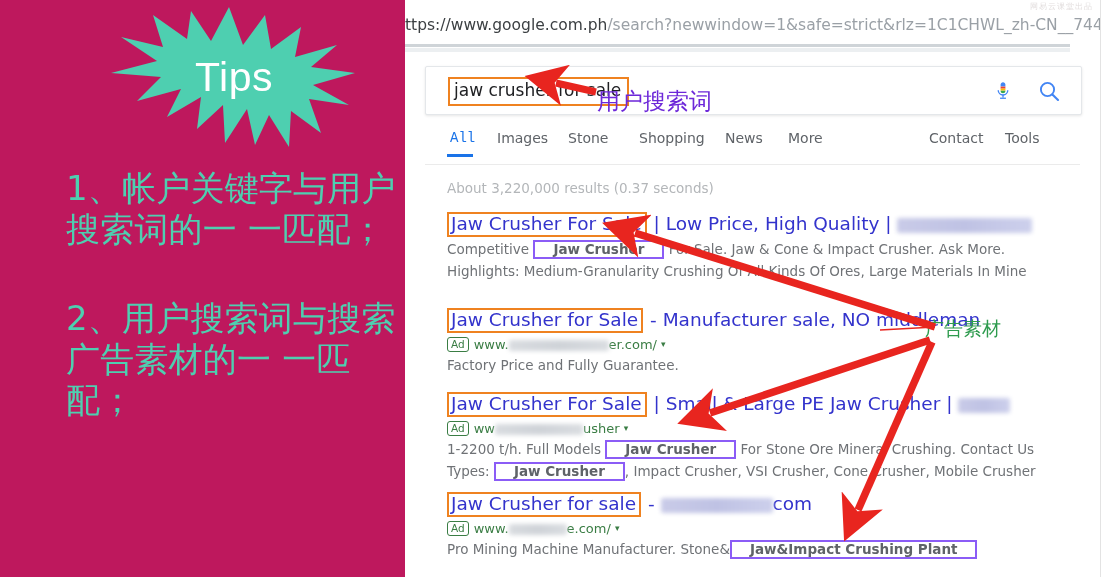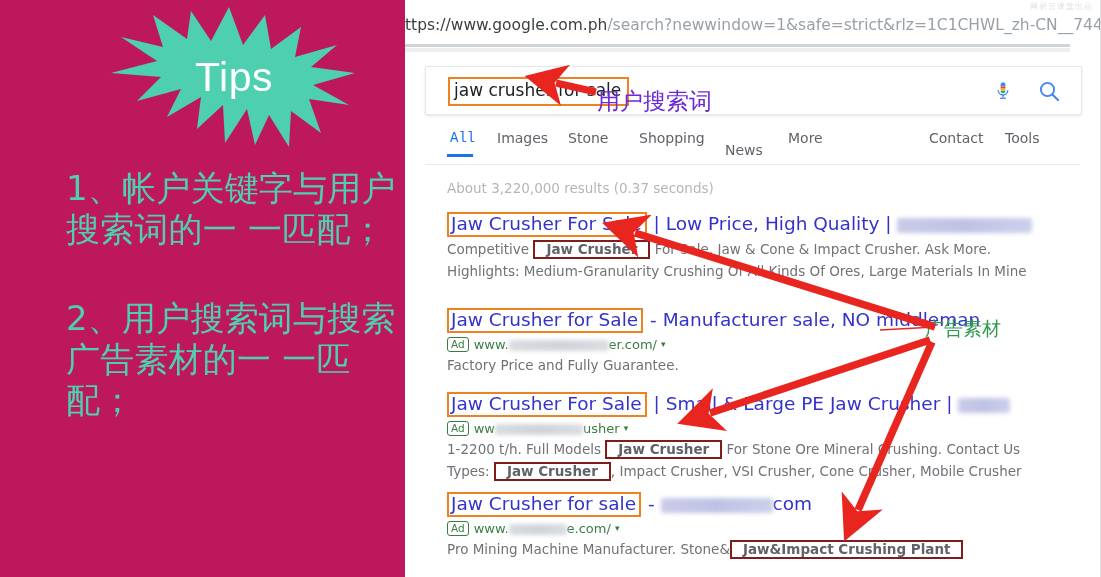--- a/index.html
+++ b/index.html
@@ -250,22 +250,22 @@
   .caret { font-size: 9px; vertical-align: 2px; }
   .result-desc {
     margin-top: 3px;
     font-size: 13.5px;
     color: #6f7276;
     line-height: 19px;
     white-space: nowrap;
     font-family: "DejaVu Sans", sans-serif;
   }
   .result-desc .hl-box-sm {
-    border: 2px solid #7f1d1d;
-    padding: 0 11px;
+    border: 2px solid #8b5cf6;
+    padding: 0 18px;
     color: #5f6368;
     font-weight: bold;
     display: inline-block;
     line-height: 15px;
   }
 
   #result-1 { top: 212px; }
   #result-2 { top: 308px; }
   #result-3 { top: 392px; }
   #result-4 { top: 492px; }
@@ -329,21 +329,21 @@
       <circle cx="10.5" cy="10.5" r="6.6" fill="none" stroke="#4285f4" stroke-width="1.9"></circle>
       <line x1="15.4" y1="15.4" x2="21" y2="21" stroke="#4285f4" stroke-width="2.1" stroke-linecap="round"></line>
     </svg>
   </div>
 
   <div id="nav-tabs">
     <div class="nav-tab active" style="left:25px;font-family:Liberation Mono, monospace;">All</div>
     <div class="nav-tab" style="left:72px;">Images</div>
     <div class="nav-tab" style="left:143px;">Stone</div>
     <div class="nav-tab" style="left:214px;">Shopping</div>
-    <div class="nav-tab" style="left:300px;margin-top:12px;">News</div>
+    <div class="nav-tab" style="left:300px;">News</div>
     <div class="nav-tab" style="left:363px;">More</div>
     <div class="nav-tab" style="left:504px;">Contact</div>
     <div class="nav-tab" style="left:580px;">Tools</div>
   </div>
   <div id="nav-divider"></div>
 
   <div id="result-stats">About 3,220,000 results (0.37 seconds)</div>
 
   <div class="result" id="result-1">
     <div class="result-title">

